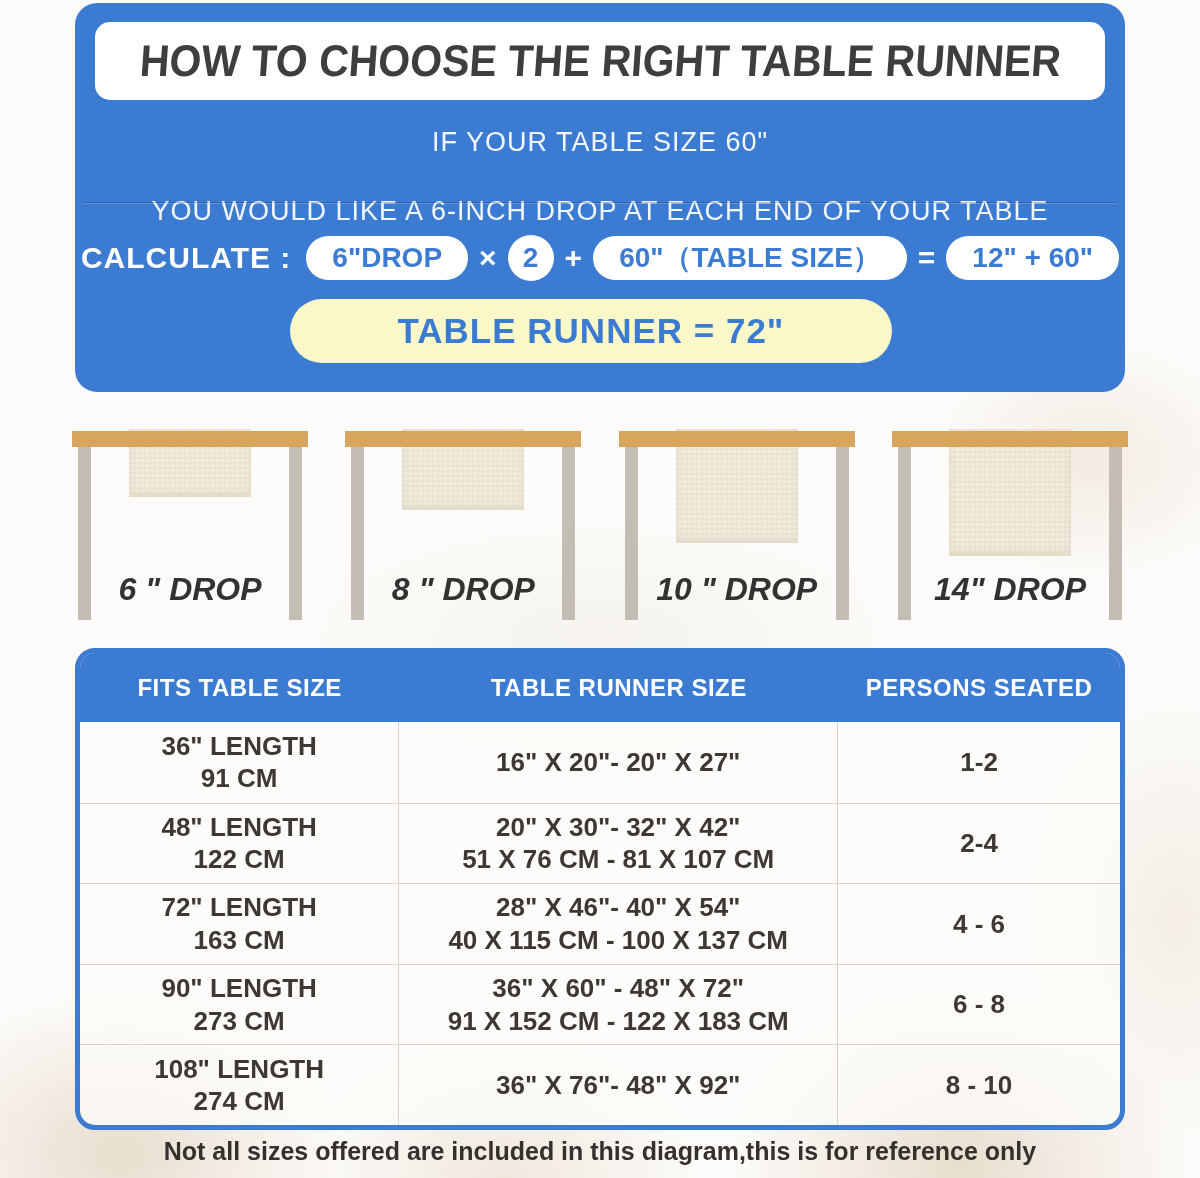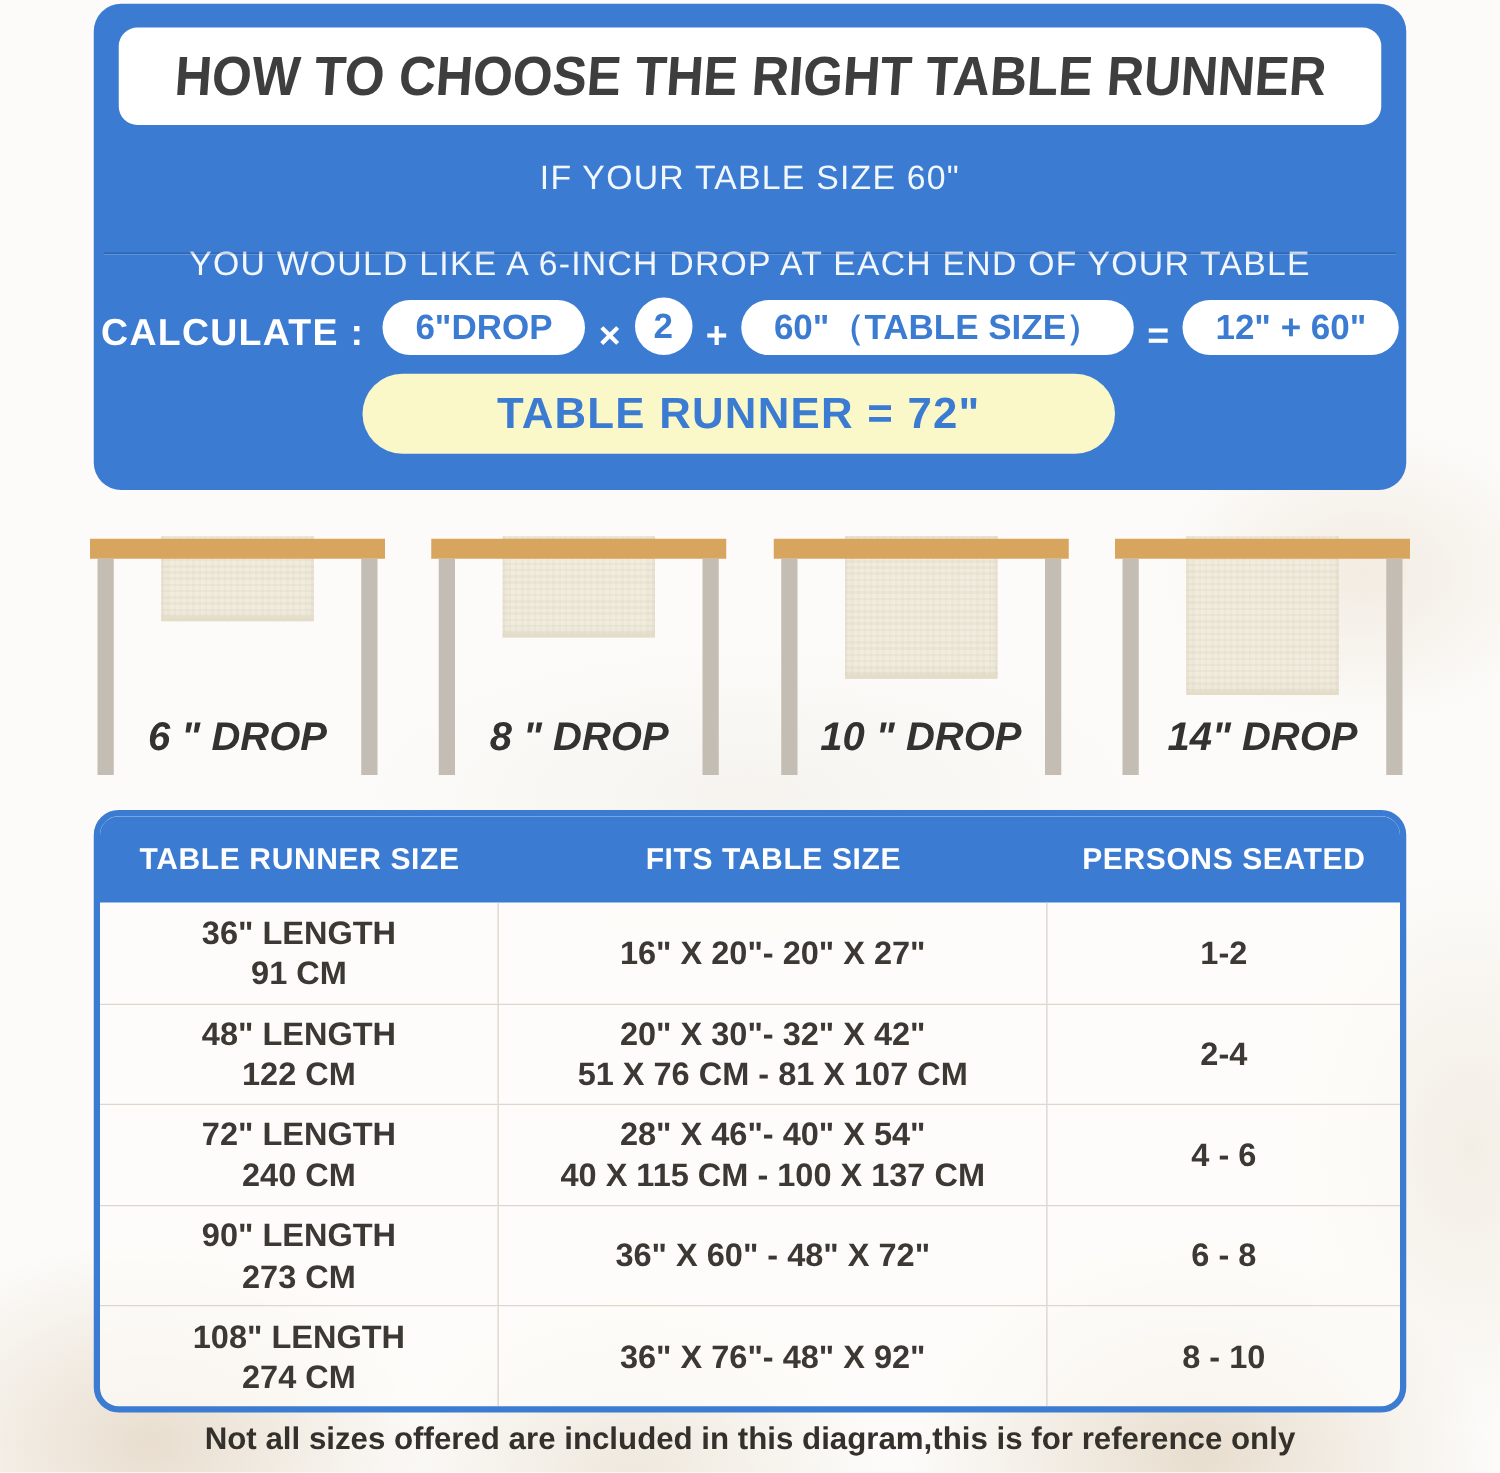--- a/index.html
+++ b/index.html
@@ -39,21 +39,21 @@
   .subline { position:absolute; left:0; width:100%; text-align:center; color:#F2F7FD; }
   .subline.l1 { top:124px; font-size:27px; letter-spacing:1px; }
   .subline.l2 { top:162px; font-size:27px; letter-spacing:1px;margin-top:31px; }
   .panel-divider {
     position:absolute; left:8px; right:8px; top:199px; height:1px;
     background:rgba(10,25,60,0.25);
     box-shadow:0 1px 0 rgba(255,255,255,0.18);
   }
   .calc-row {
     position:absolute; left:0; top:229px; width:100%; height:52px;
-    display:flex; align-items:flex-end; justify-content:center; gap:11px;
+    display:flex; align-items:center; justify-content:center; gap:11px;
   }
   .calc-label { font-size:30px; font-weight:bold; color:#ffffff; letter-spacing:1px; margin-right:4px; }
   .pill {
     background:#ffffff; color:#3B7CD2; font-weight:bold; font-size:28px;
     border-radius:27px; padding:8px 26px; white-space:nowrap; line-height:1;
     display:flex; align-items:center;
   }
   .op { color:#ffffff; font-weight:bold; font-size:30px; line-height:1; }
   .circle {
     width:46px; height:46px; border-radius:50%; background:#ffffff; color:#3B7CD2;
@@ -178,22 +178,22 @@
       <div class="tabletop"></div>
       <div class="leg left"></div>
       <div class="leg right"></div>
       <div class="drop-label">14" DROP</div>
     </div>
 
   </div>
 
   <div class="size-panel">
     <div class="size-header">
+      <div>FITS TABLE SIZE</div>
       <div>TABLE RUNNER SIZE</div>
-      <div>FITS TABLE SIZE</div>
       <div>PERSONS SEATED</div>
     </div>
     <div class="size-body">
 
       <div class="size-row">
         <div class="cell c1">
           <span>36" LENGTH</span>
           <span>91 CM</span>
         </div>
         <div class="cell c2">
@@ -214,38 +214,39 @@
           <span>51 X 76 CM - 81 X 107 CM</span>
         </div>
         <div class="cell">
           <span>2-4</span>
         </div>
       </div>
 
       <div class="size-row">
         <div class="cell c1">
           <span>72" LENGTH</span>
-          <span>240 CM</span>
+          <span>163 CM</span>
         </div>
         <div class="cell c2">
           <span>28" X 46"- 40" X 54"</span>
           <span>40 X 115 CM - 100 X 137 CM</span>
         </div>
         <div class="cell">
           <span>4 - 6</span>
         </div>
       </div>
 
       <div class="size-row">
         <div class="cell c1">
           <span>90" LENGTH</span>
           <span>273 CM</span>
         </div>
         <div class="cell c2">
           <span>36" X 60" - 48" X 72"</span>
+          <span>91 X 152 CM - 122 X 183 CM</span>
         </div>
         <div class="cell">
           <span>6 - 8</span>
         </div>
       </div>
 
       <div class="size-row">
         <div class="cell c1">
           <span>108" LENGTH</span>
           <span>274 CM</span>

